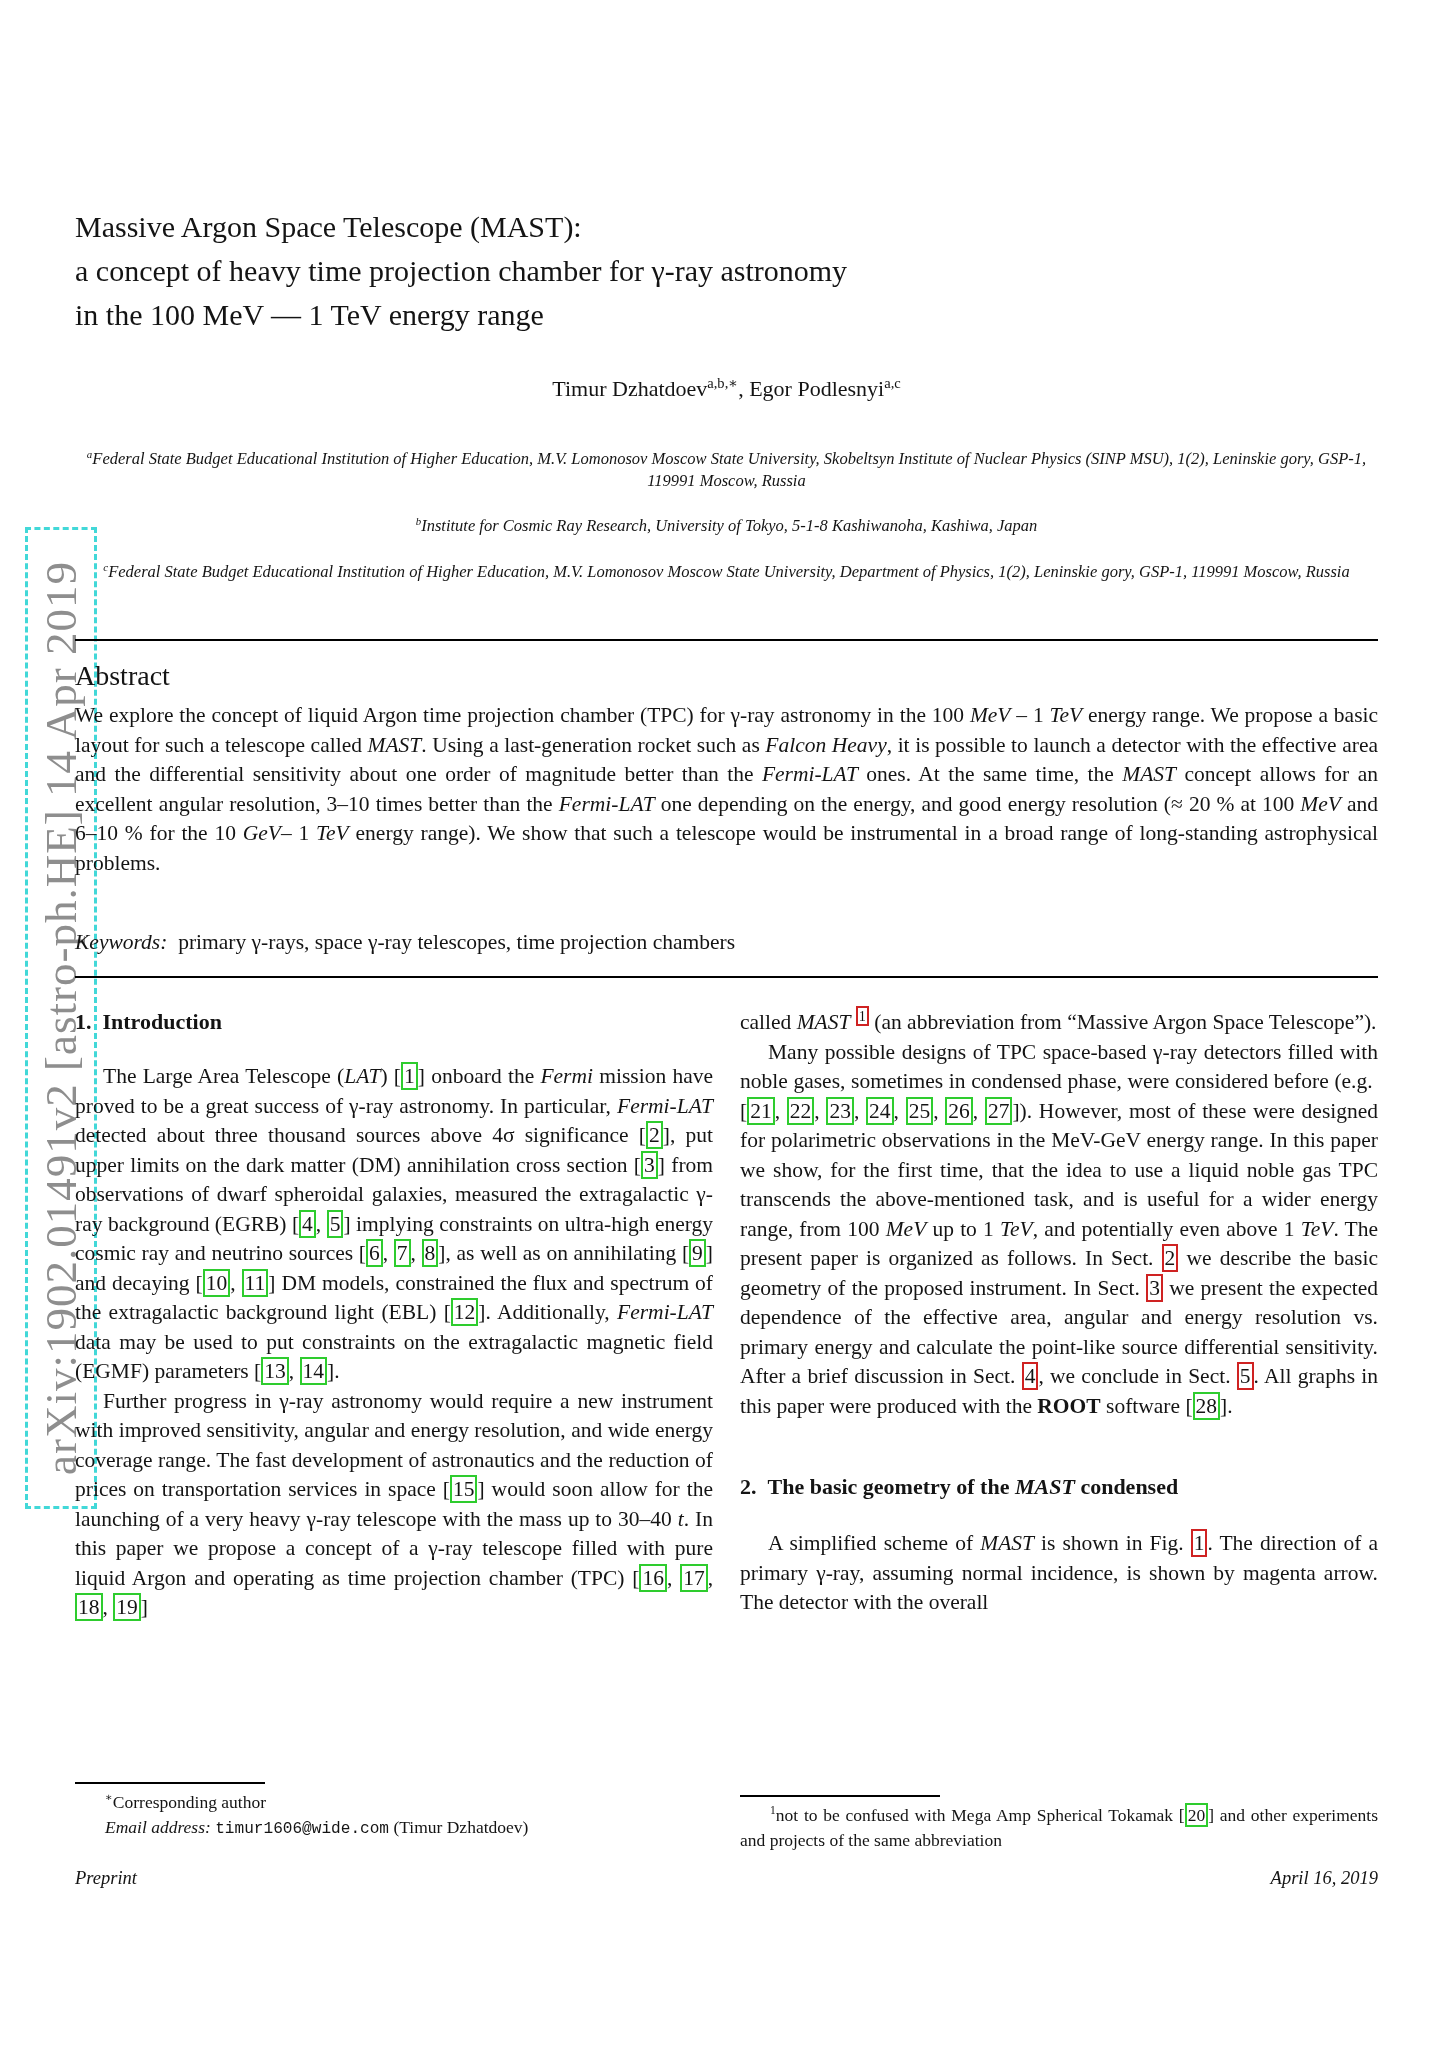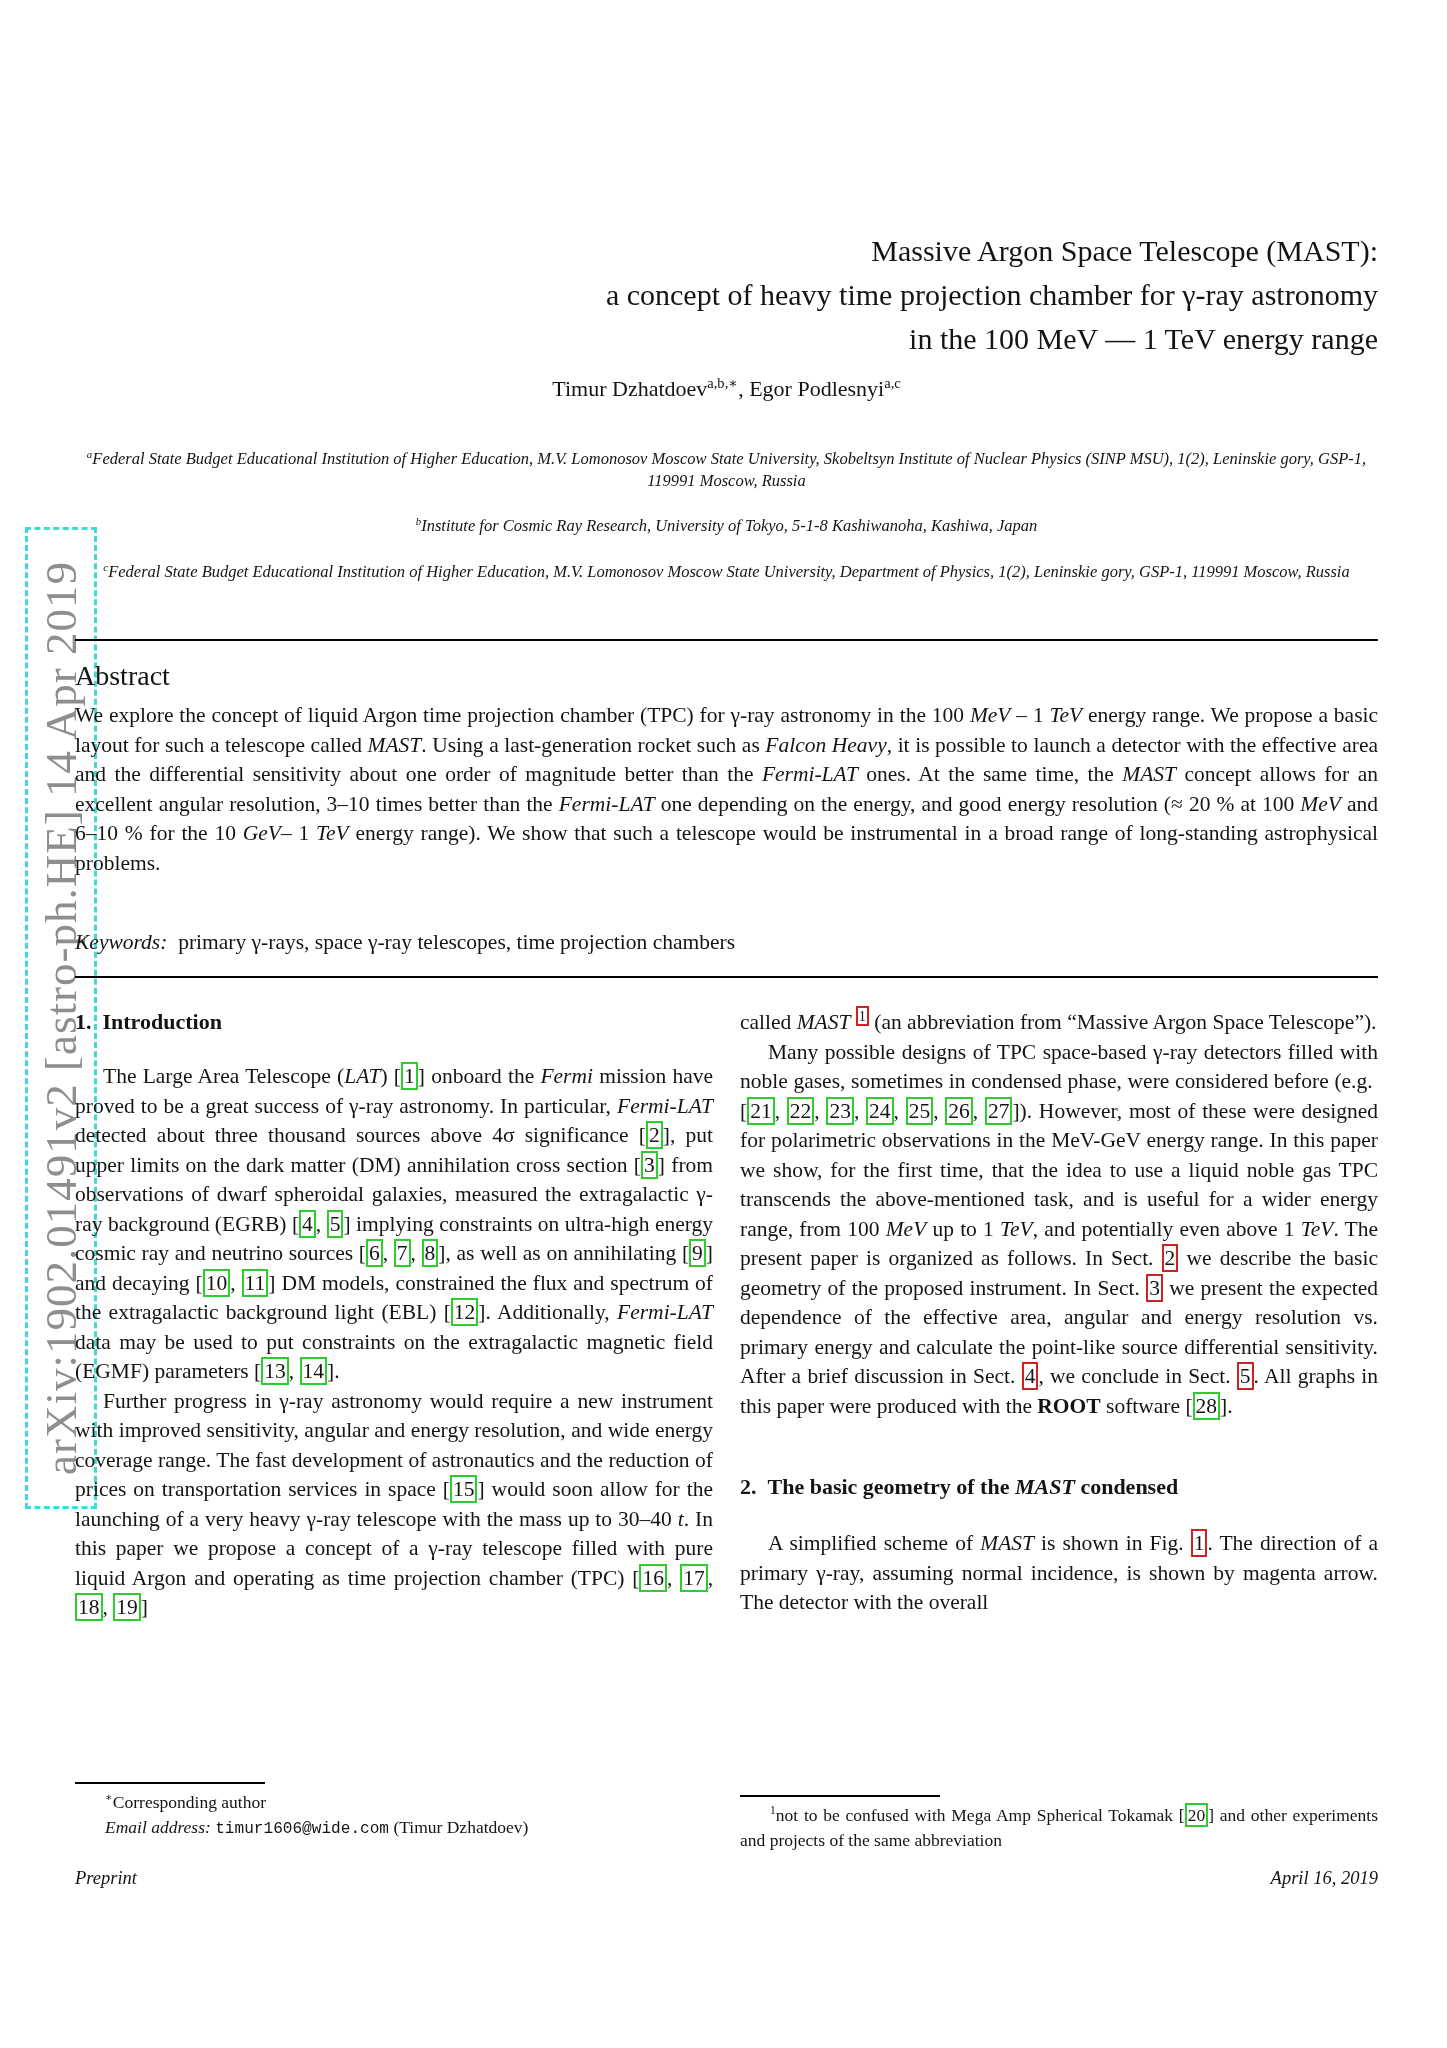--- a/index.html
+++ b/index.html
@@ -17,22 +17,22 @@
   .watermark-box{
     position:absolute;left:25px;top:527px;width:66px;height:976px;
     border:3px dashed var(--watermark-border);
   }
   .watermark-text{
     position:absolute;left:50%;top:50%;
     transform:translate(-50%,-50%) rotate(-90deg);
     white-space:nowrap;font-size:45px;letter-spacing:1px;color:var(--watermark-text);
   }
   
-  .title{position:absolute;left:75px;top:205px;width:1303px;text-align:right;
-         font-size:30px;line-height:44px;margin-top:24px;}
+  .title{position:absolute;left:75px;top:205px;width:1303px;text-align:left;
+         font-size:30px;line-height:44px;}
   .authors{position:absolute;left:75px;top:376px;width:1303px;text-align:center;font-size:22px;}
   .affils{position:absolute;left:75px;top:424px;width:1303px;text-align:center;
           font-size:16.5px;line-height:21.5px;}
   .affil-entry{font-style:italic;margin-top:24px;}
   
   .rule{position:absolute;background:#000;height:2px;}
   .rule-top{left:75px;top:639px;width:1303px;}
   .rule-kw{left:75px;top:976px;width:1303px;}
   .fn-rule-left{left:75px;top:1782px;width:190px;height:2px;}
   .fn-rule-right{left:740px;top:1795px;width:200px;height:2px;}

